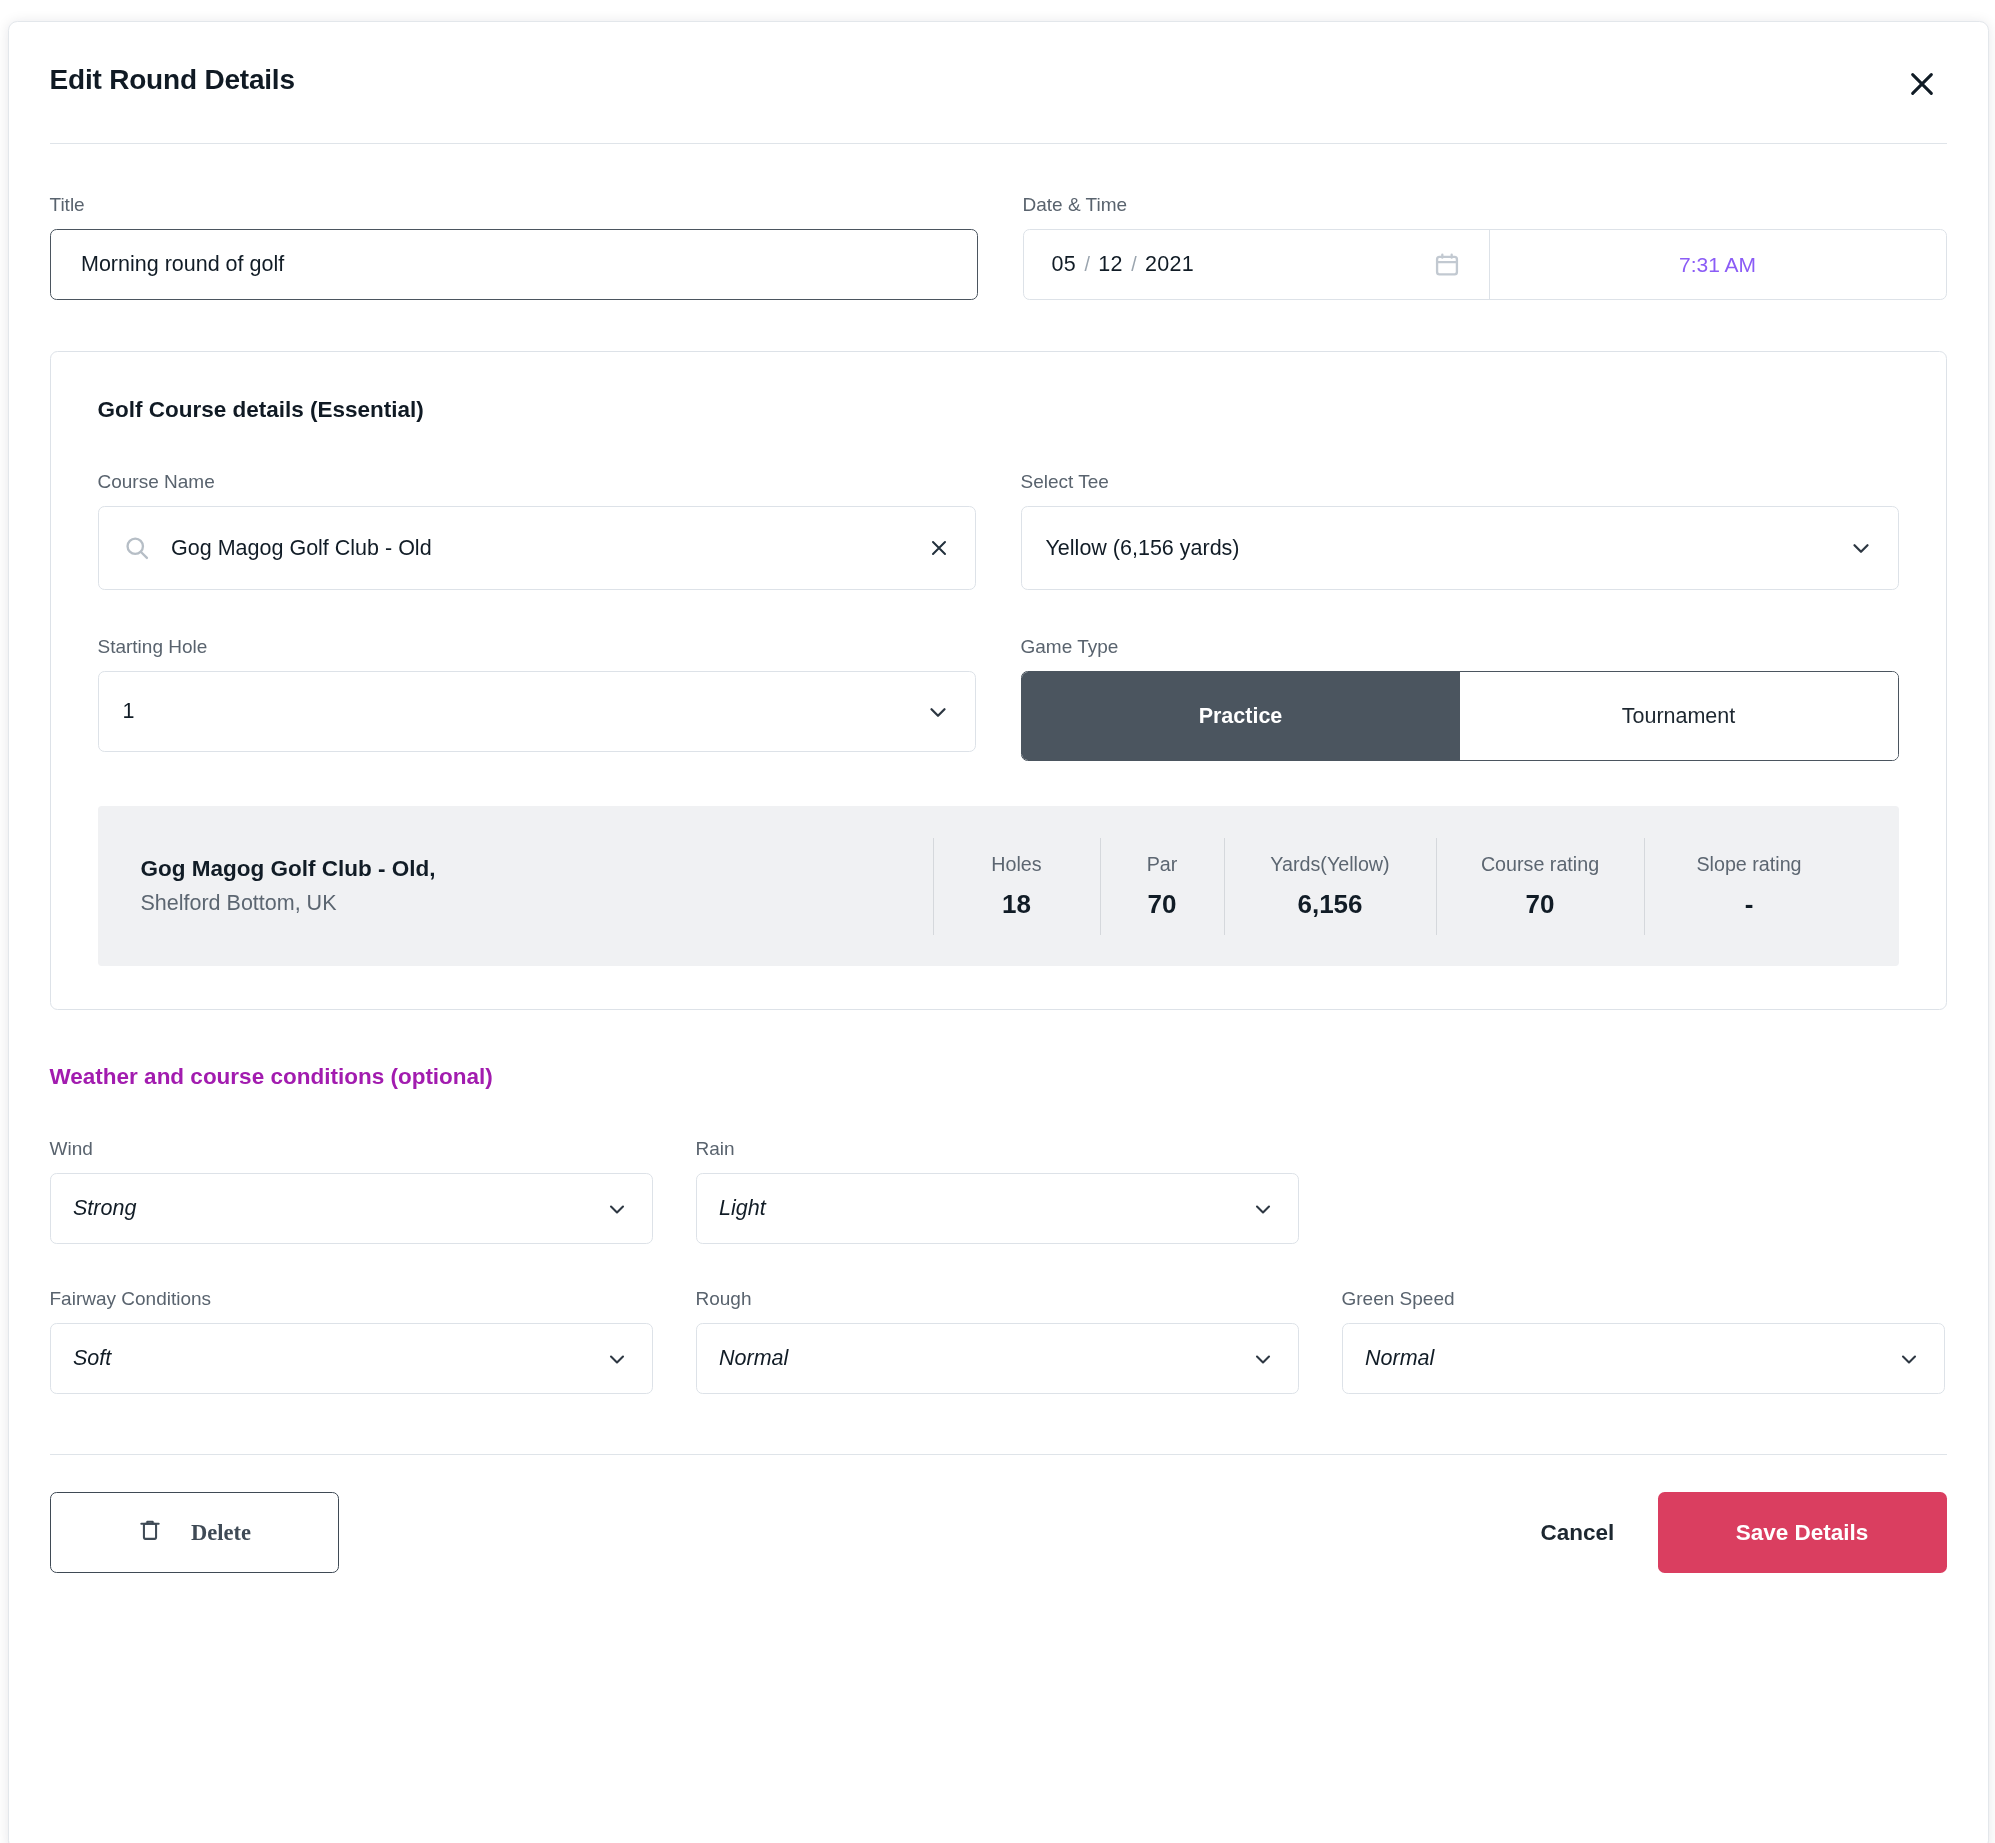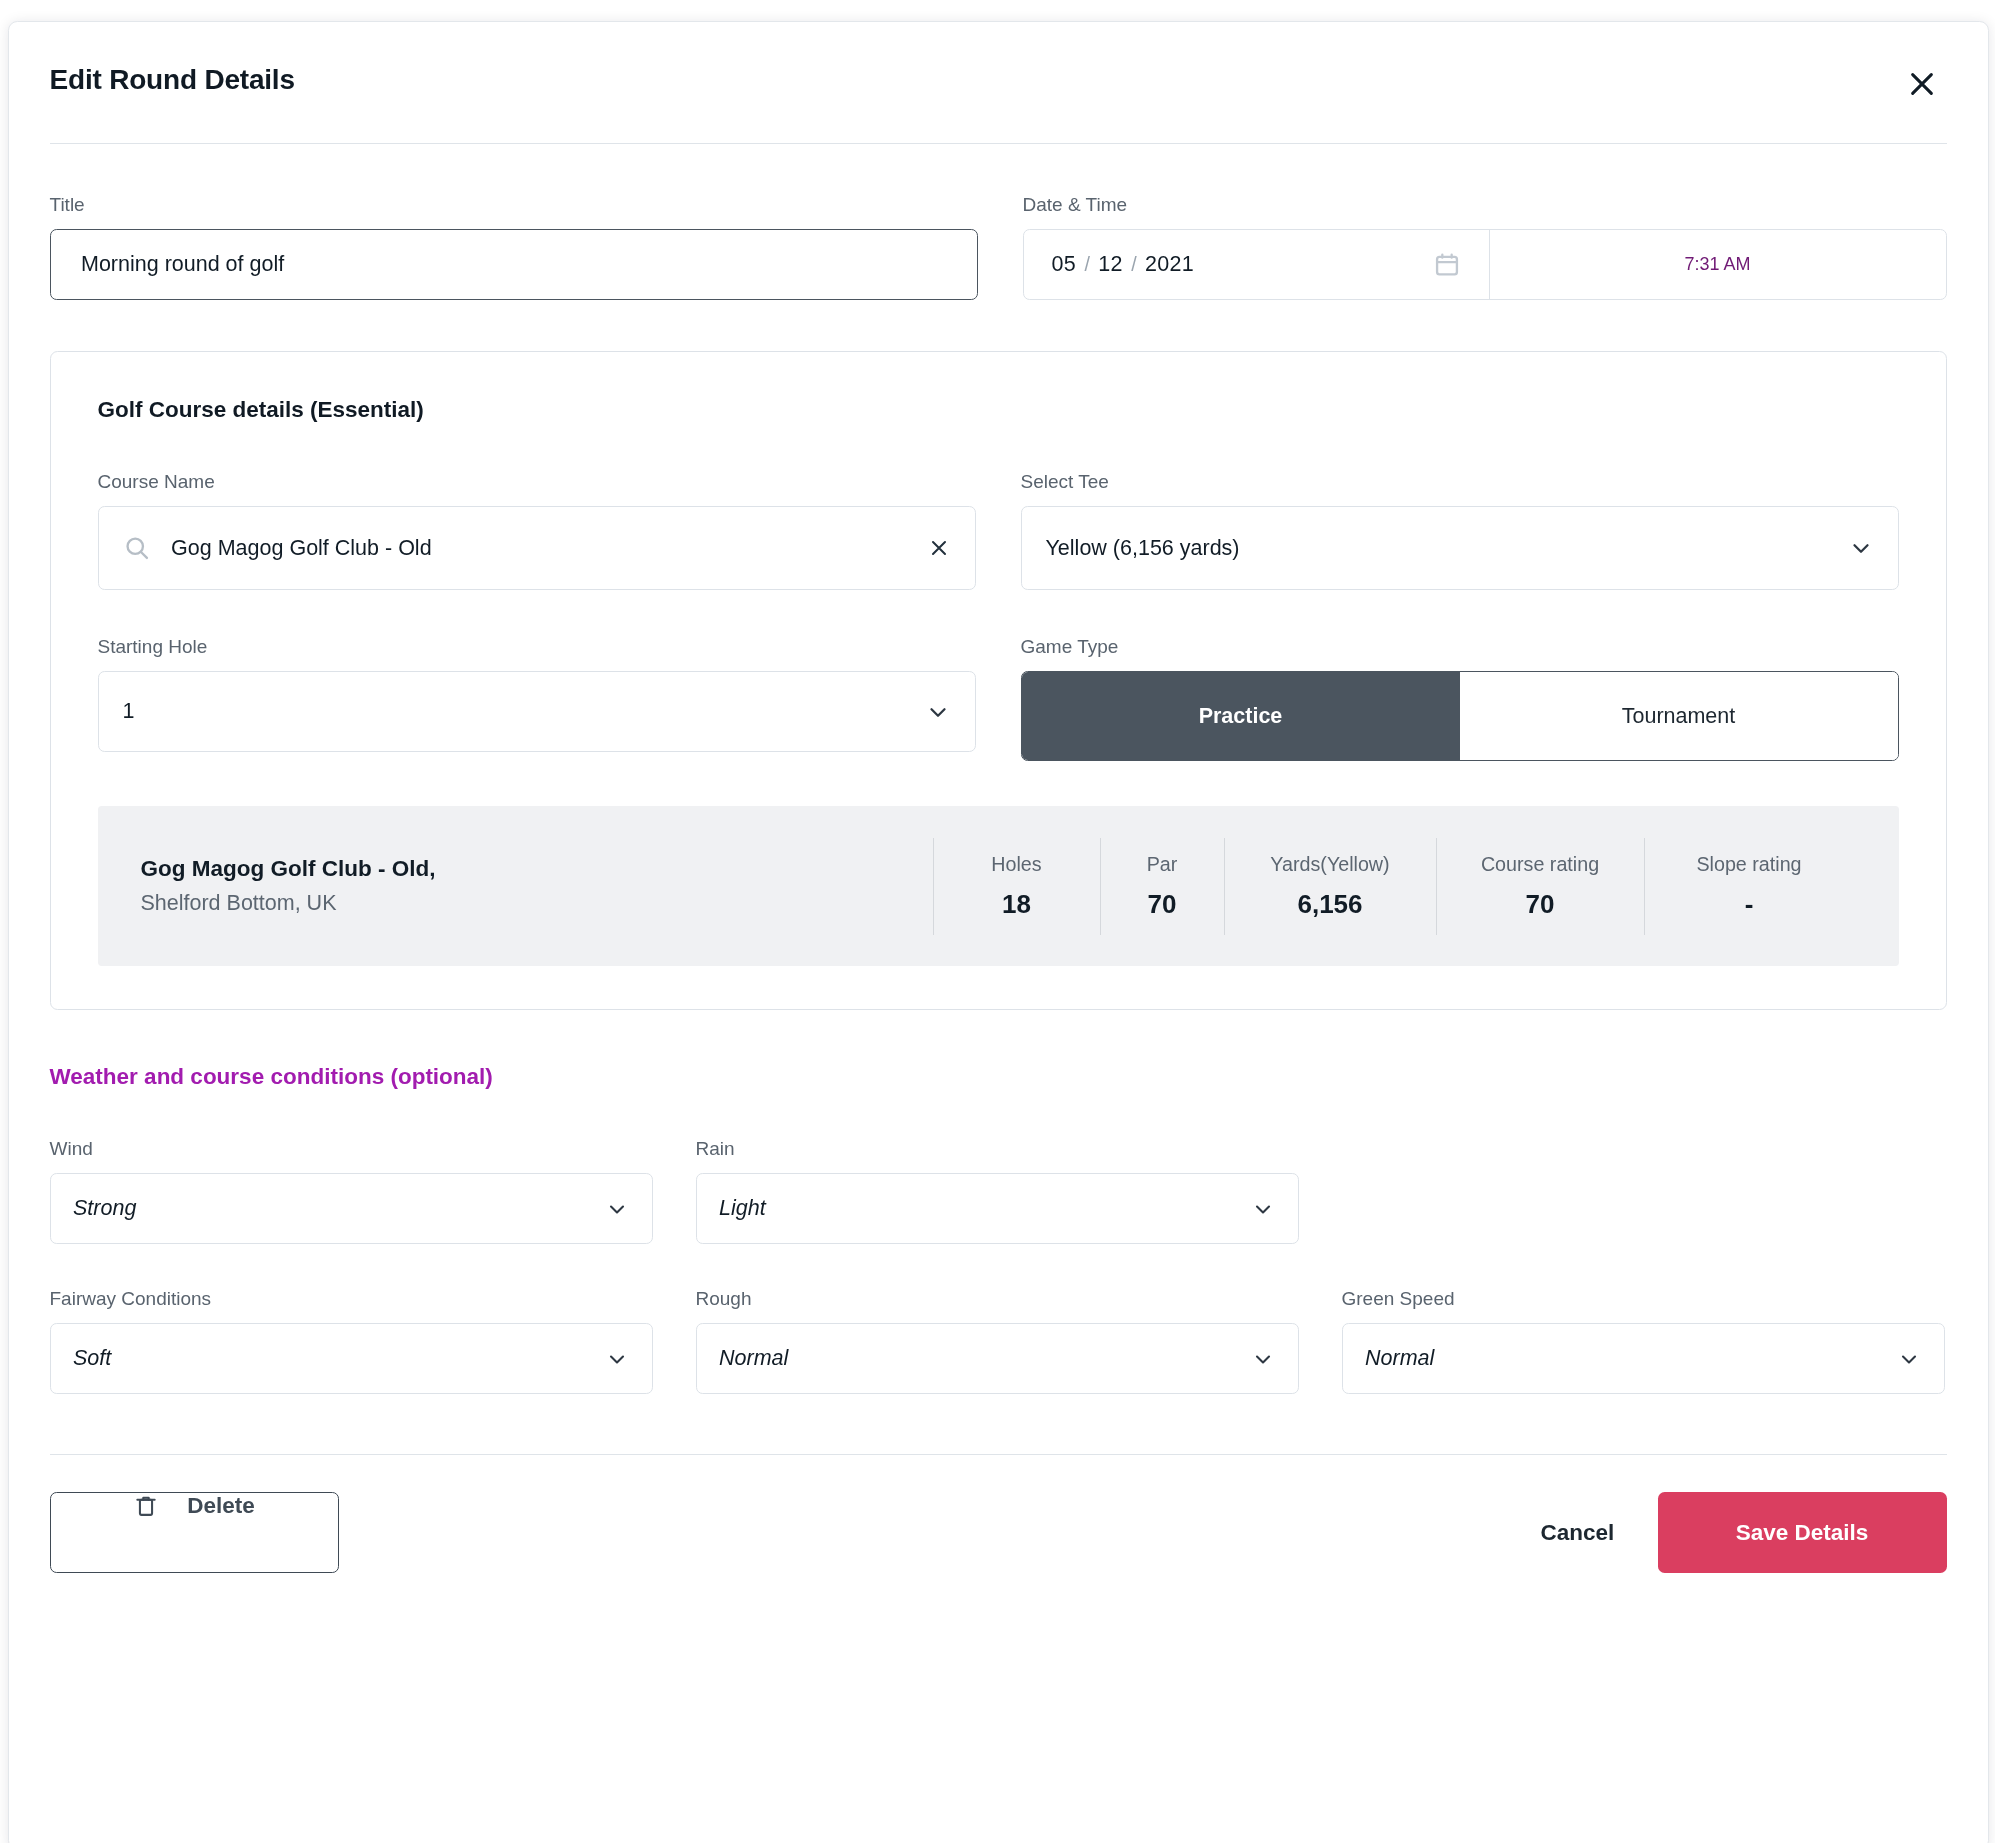--- a/index.html
+++ b/index.html
@@ -101,22 +101,22 @@
     color: #111c26;
   }
   .dt-date .seg { letter-spacing: 0.3px; }
   .dt-date .sep { color: #9aa4ae; margin: 0 8.4px; font-size:19.7px;}
   .dt-date .cal { margin-left: auto; display:flex; align-items:center;}
   .dt-time {
     flex: 1;
     display: flex;
     align-items: center;
     justify-content: center;
-    font-size: 18px;
-    color: #701a75;
+    font-size: 21px;
+    color: #8b5cf6;
     text-align: right;
   }
 
   
   .card {
     margin-top: 51px;
     border: 0.9px solid #dde2e8;
     border-radius: 7.5px;
     padding: 45px 47px 43px 47px;
   }
@@ -280,27 +280,28 @@
     align-items: center;
     padding-top: 37px;
   }
   .btn-delete {
     height: 81px;
     min-width: 289px;
     border: 1.9px solid #3f4a55;
     border-radius: 6.6px;
     background: #fff;
     display: flex;
-    align-items: flex-start;
+    align-items: center;
     justify-content: center;
     gap: 28px;
     font-size: 22.5px;
     font-weight: 700;
     color: #3f4a55;
     cursor: pointer;
+    font-family: Liberation Serif, serif;
   }
   .spacer { flex: 1; }
   .btn-cancel {
     font-size: 22.5px;
     font-weight: 700;
     color: #1d2730;
     background: none;
     border: none;
     cursor: pointer;
     padding: 0 32px;

